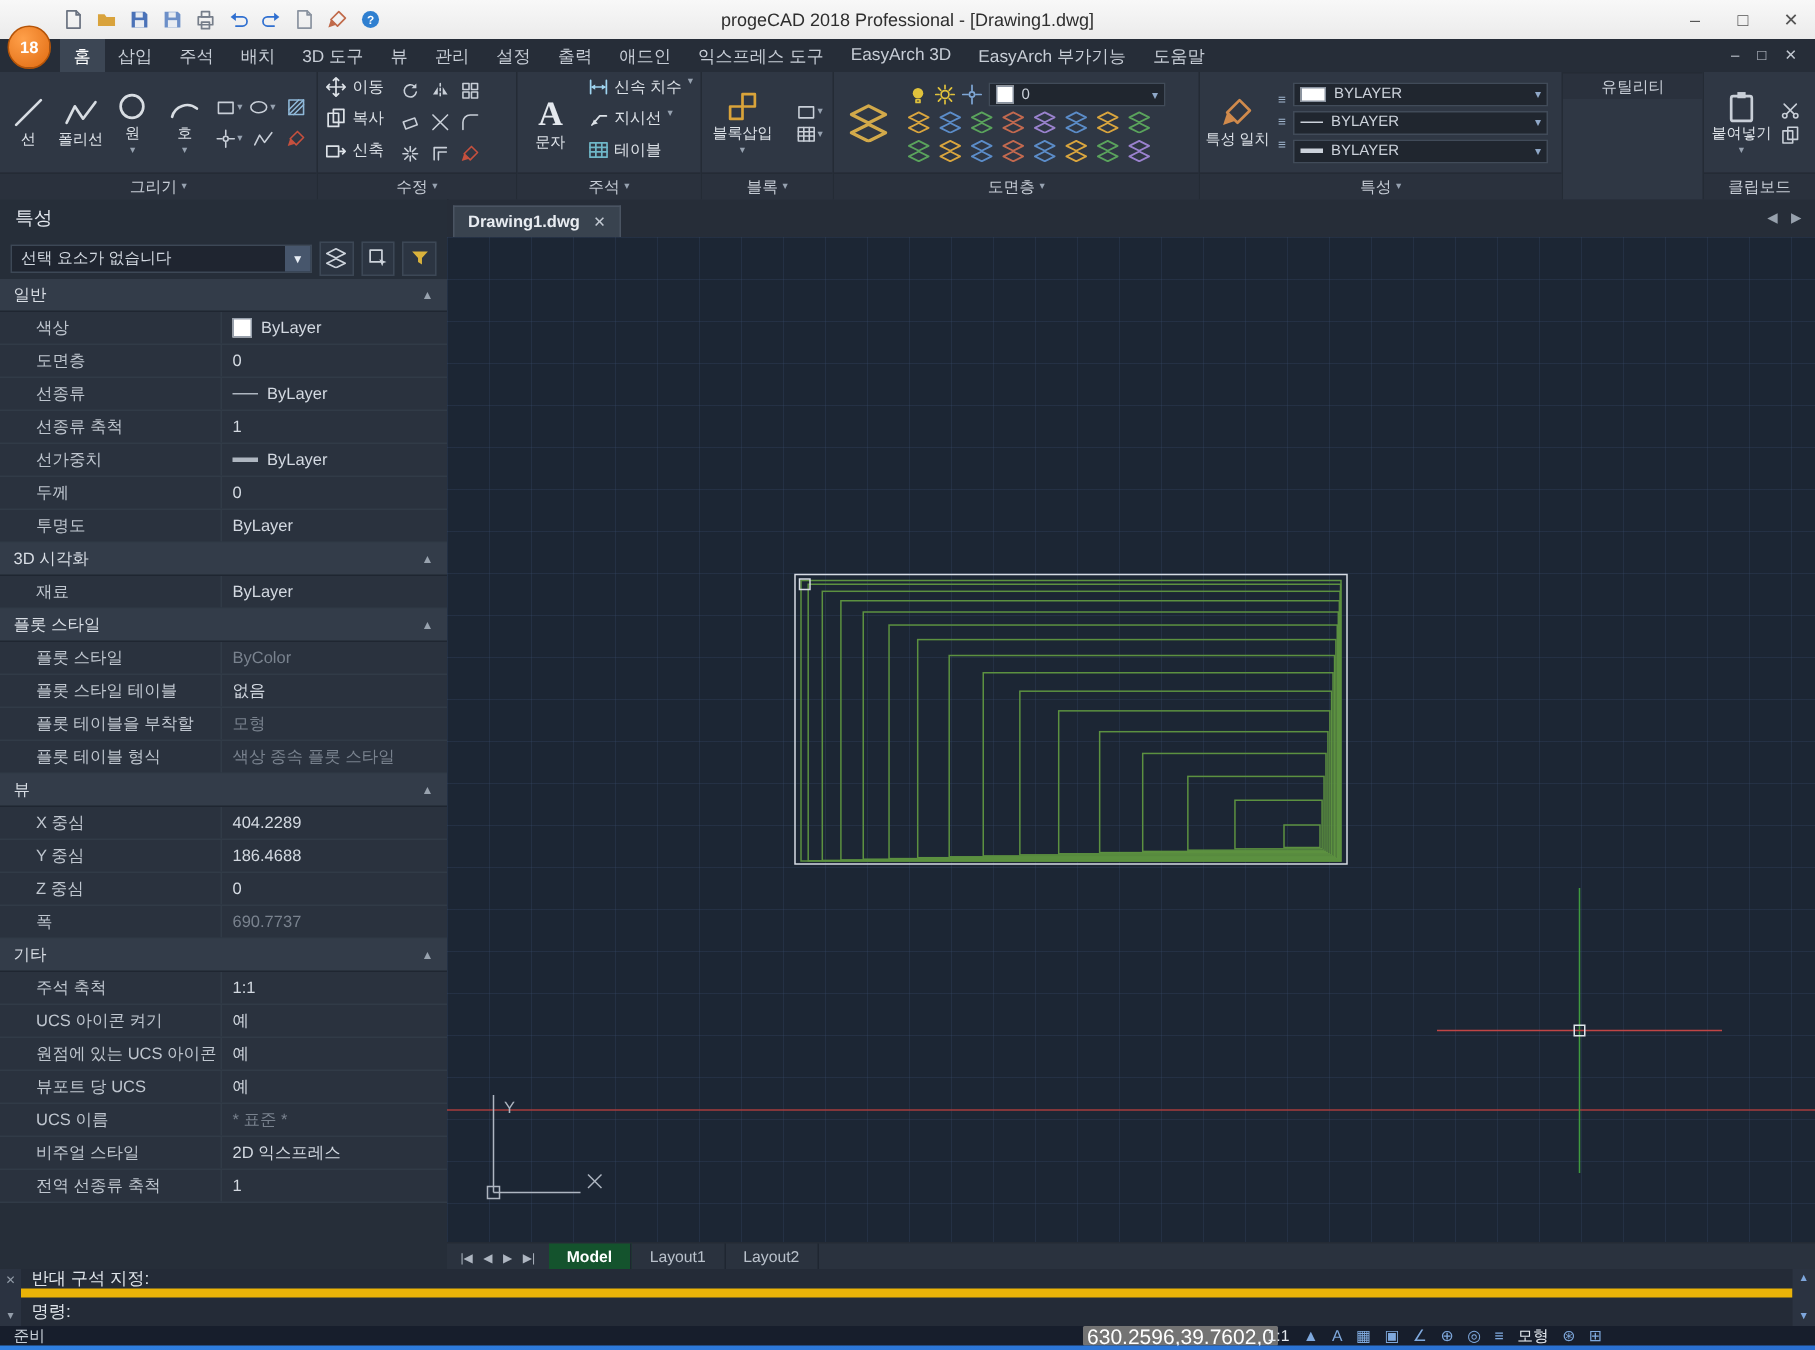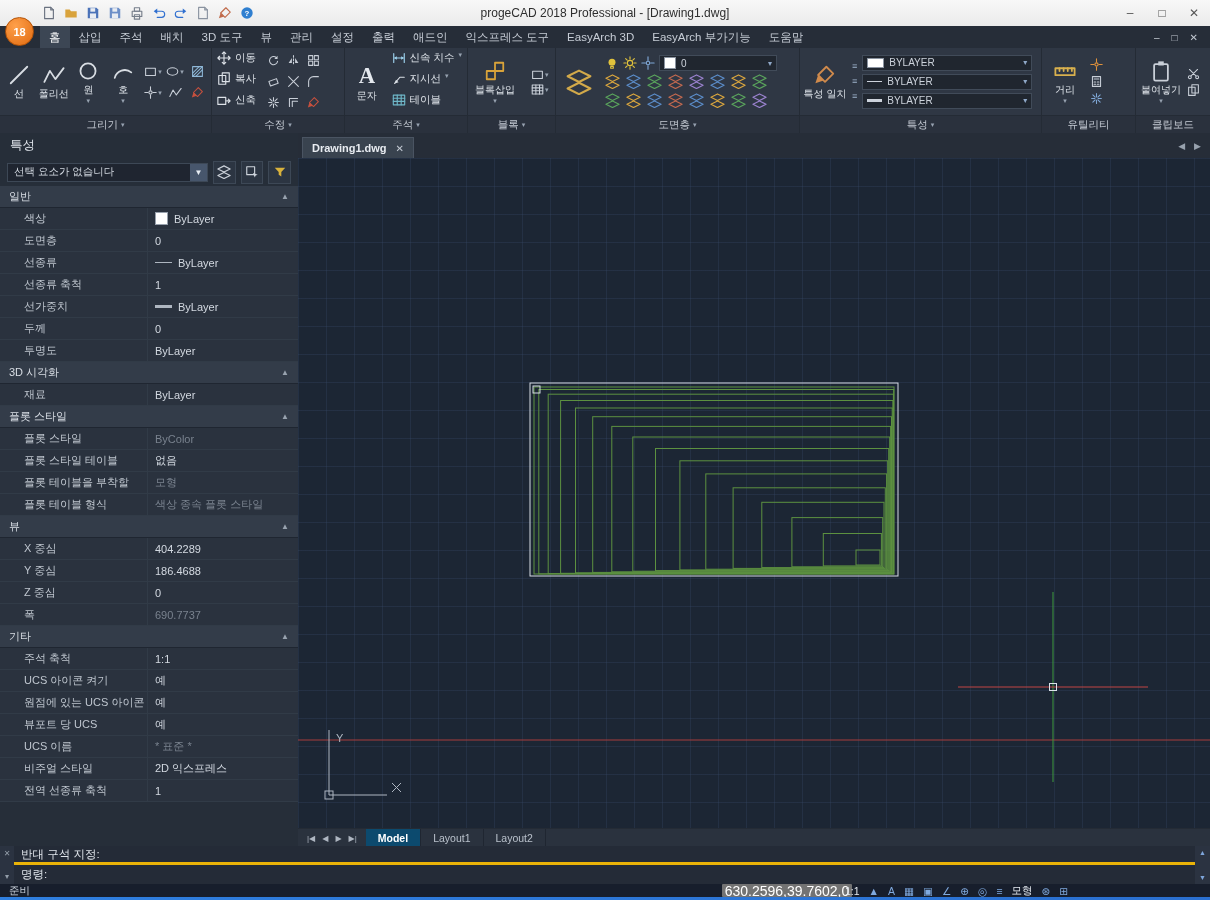--- a/index.html
+++ b/index.html
@@ -87,29 +87,29 @@
   .canvas{position:absolute;left:298px;top:158px;right:0;height:670px;background:#1c2634;
           background-image:linear-gradient(rgba(58,78,108,.28) 1px,transparent 1px),
                            linear-gradient(90deg,rgba(58,78,108,.28) 1px,transparent 1px);
           background-size:28px 28px}
   .canvas svg{position:absolute;inset:0}
 
   .layoutbar{position:absolute;left:298px;top:828px;right:0;height:18px;background:#2a323e;display:flex;align-items:center;
              font-size:10.5px;color:#b9c1cb;border-top:1px solid #242b35}
   .lt-arrows{display:flex;gap:7px;padding:0 9px;font-size:8px;color:#aeb6c1}
   .ltab{padding:0 12px;height:100%;display:flex;align-items:center;border-right:1px solid #1f2631}
-  .ltab.active{background:#0c4a6e;color:#fff;font-weight:bold}
+  .ltab.active{background:#14532d;color:#fff;font-weight:bold}
 
   
   .cmd{position:absolute;left:0;top:846px;right:0;height:38px;background:#242b37;display:flex}
   .cmd-gutter{width:14px;background:#2b3341;display:flex;flex-direction:column;justify-content:space-between;
               align-items:center;padding:3px 0;color:#939da9;font-size:8px;box-sizing:border-box}
   .cmd-lines{flex:1;display:flex;flex-direction:column}
   .cmd-line{height:19px;display:flex;align-items:center;padding-left:7px;font-size:11.5px;color:#dfe4ea;
-            border-bottom:3px solid #eab308;box-sizing:border-box}
+            border-bottom:6px solid #eab308;box-sizing:border-box}
   .cmd-scroll{width:15px;background:#2b3341;display:flex;flex-direction:column;justify-content:space-between;
               align-items:center;color:#7ea6dc;font-size:7px;padding:3px 0;box-sizing:border-box}
 
   
   .status{position:absolute;left:0;top:884px;right:0;height:16px;background:#171e2c}
   .status-inner{height:13px;display:flex;align-items:center;position:relative;font-size:10.5px;color:#c9d1da}
   .st-ready{padding-left:9px}
   .st-coords{position:absolute;left:722px;width:130px;height:13px;background:#737373;color:#fff;display:flex;
              align-items:center;justify-content:center;font-size:14px;border-radius:1px}
   .st-icons{position:absolute;left:845px;right:4px;display:flex;gap:9px;align-items:center;color:#7fa9de;font-size:10.5px}
@@ -689,46 +689,20 @@
         </div>
       </div>
     </div>
     <div class="rlabel">
         <span>특성</span>
         <span class="caret">▾</span>
       </div>
   </div>
 
   <div class="rgroup" style="width:94px">
-    <div class="rbody" style="gap:5px">
-      <div class="bigbtn" style="width:40px">
-        <svg class="ic" style="color:#d8b04e">
-            <use href="#sy-ruler"></use>
-          </svg>
-        <span>거리</span>
-          <span class="caret">▾</span>
-      </div>
-      <div class="colstack" style="gap:4px">
-        <span class="mini">
-            <svg class="ic" style="color:#e0923c">
-              <use href="#sy-id"></use>
-            </svg>
-          </span>
-        <span class="mini">
-            <svg class="ic">
-              <use href="#sy-calc"></use>
-            </svg>
-          </span>
-        <span class="mini">
-            <svg class="ic" style="color:#7fa7d6">
-              <use href="#sy-explode"></use>
-            </svg>
-          </span>
-      </div>
-    </div>
     <div class="rlabel">
         <span>유틸리티</span>
       </div>
   </div>
 
   <div class="rgroup" style="width:74px;border-right:none">
     <div class="rbody" style="gap:4px">
       <div class="bigbtn" style="width:44px">
         <svg class="ic" style="color:#c9cfd8">
             <use href="#sy-clip"></use>

